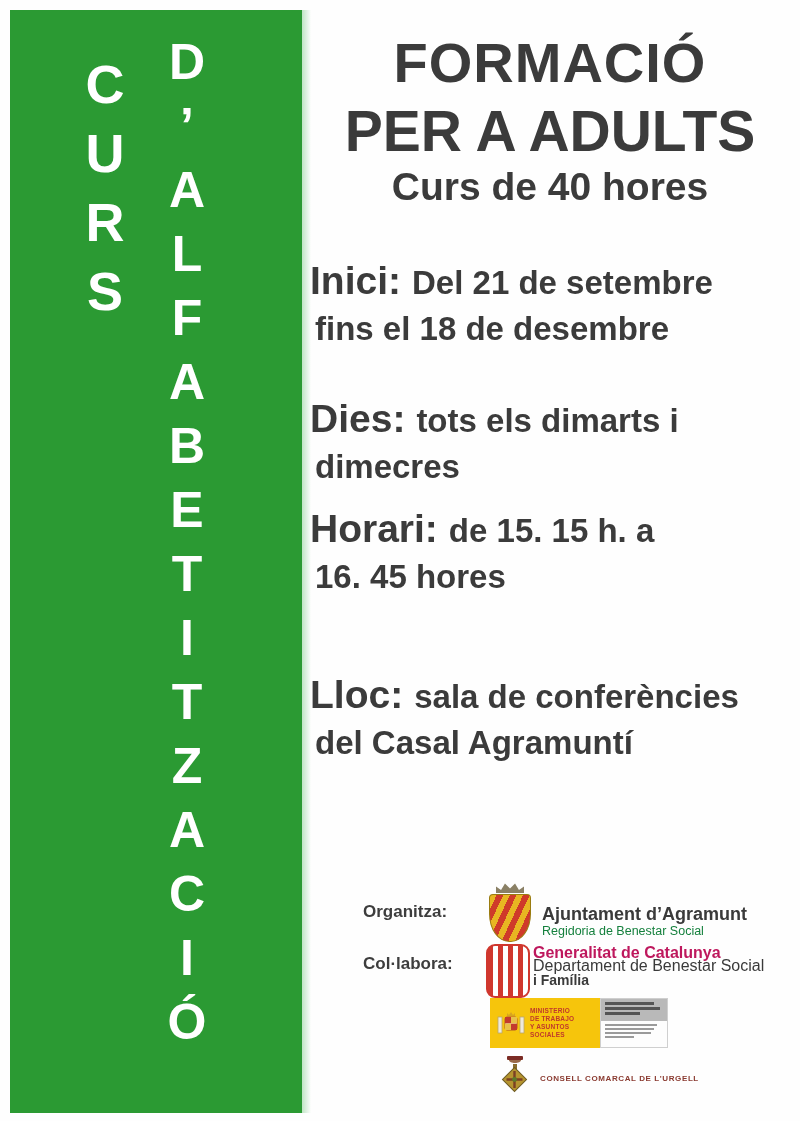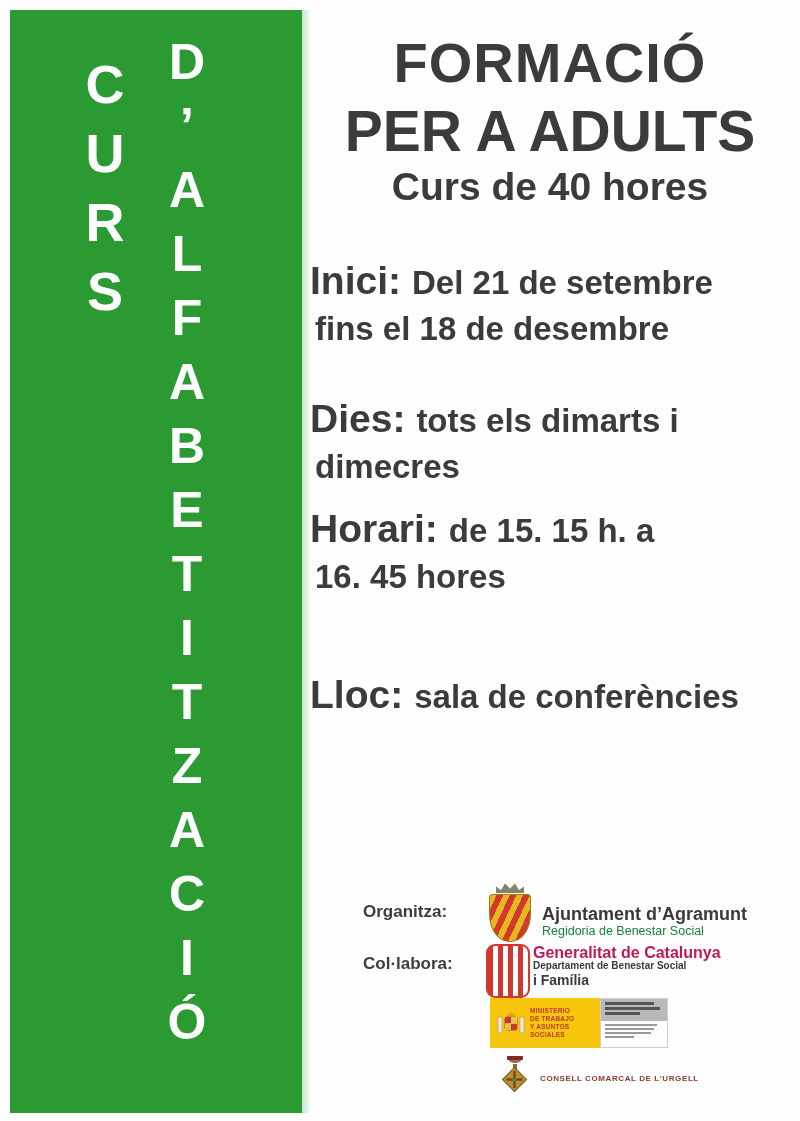--- a/index.html
+++ b/index.html
@@ -40,21 +40,21 @@
     background:repeating-linear-gradient(115deg,#e8b622 0 6px,#cf3a2a 6px 12px);
     border:1px solid #9a7c10;border-radius:4px 4px 20px 20px / 4px 4px 28px 28px;}
   .aj-text{position:absolute;left:542px;top:904px;text-align:left;}
   .aj-name{font-size:18px;font-weight:bold;color:#3a3a3a;line-height:20px;}
   .aj-sub{font-size:12.5px;font-weight:500;color:#15803d;line-height:14px;}
 
   .gen-logo{position:absolute;left:486px;top:944px;width:40px;height:50px;border:2px solid #d0372e;border-radius:9px;
     background:repeating-linear-gradient(90deg,#d0372e 0 5px,#ffffff 5px 10px);}
   .gen-text{position:absolute;left:533px;top:946px;text-align:left;}
   .gen1{font-size:16px;font-weight:bold;color:#be185d;line-height:13px;}
-  .gen2{font-size:10px;font-weight:bold;color:#3a3a3a;line-height:14px;}
+  .gen2{font-size:16px;font-weight:normal;color:#3a3a3a;line-height:14px;}
   .gen3{font-size:14px;font-weight:bold;color:#3a3a3a;line-height:14px;}
 
   .min-logo{position:absolute;left:490px;top:998px;width:110px;height:50px;background:#f6c50c;display:flex;align-items:center;}
   .min-arms{margin-left:6px;flex:0 0 auto;}
   .min-lines{margin-left:4px;text-align:left;}
   .min-line{font-size:6.5px;font-weight:bold;color:#c0392b;line-height:8px;letter-spacing:.2px;}
   .min-info{position:absolute;left:600px;top:998px;width:68px;height:50px;border:1px solid #cfcfcf;box-sizing:border-box;background:#fdfdfd;}
   .min-info-top{height:22px;background:#b9b9b9;padding:3px 4px 0;box-sizing:border-box;}
   .min-info-bot{padding:3px 4px 0;}
   .tbar{height:3px;background:#555;margin-bottom:2px;}
@@ -111,20 +111,21 @@
   <div class="detail d-dies">
     <div class="l1"><span class="lbl">Dies:</span><span class="val">tots els dimarts i</span></div>
     <div class="l2">dimecres</div>
   </div>
   <div class="detail d-horari">
     <div class="l1"><span class="lbl">Horari:</span><span class="val">de 15. 15 h. a</span></div>
     <div class="l2">16. 45 hores</div>
   </div>
   <div class="detail d-lloc">
     <div class="l1"><span class="lbl">Lloc:</span><span class="val">sala de conferències</span></div>
+    <div class="l2">del Casal Agramuntí</div>
   </div>
 
   <div class="cred-label lab-org">Organitza:</div>
   <div class="cred-label lab-col">Col·labora:</div>
 
   <div class="aj-logo">
     <div class="aj-crown"></div>
     <div class="aj-shield"></div>
   </div>
   <div class="aj-text">

